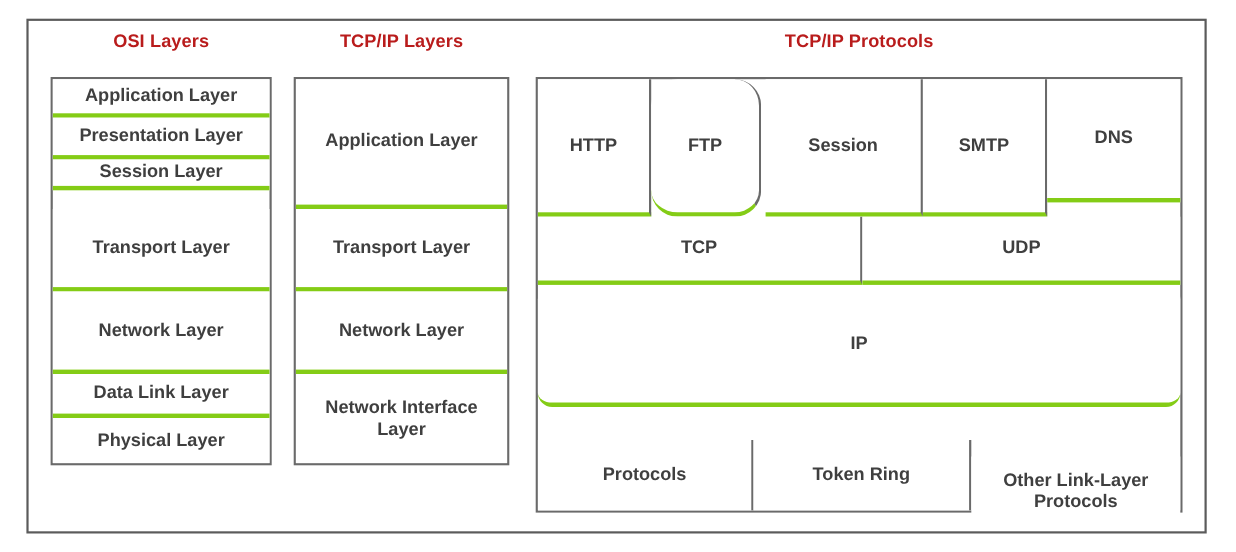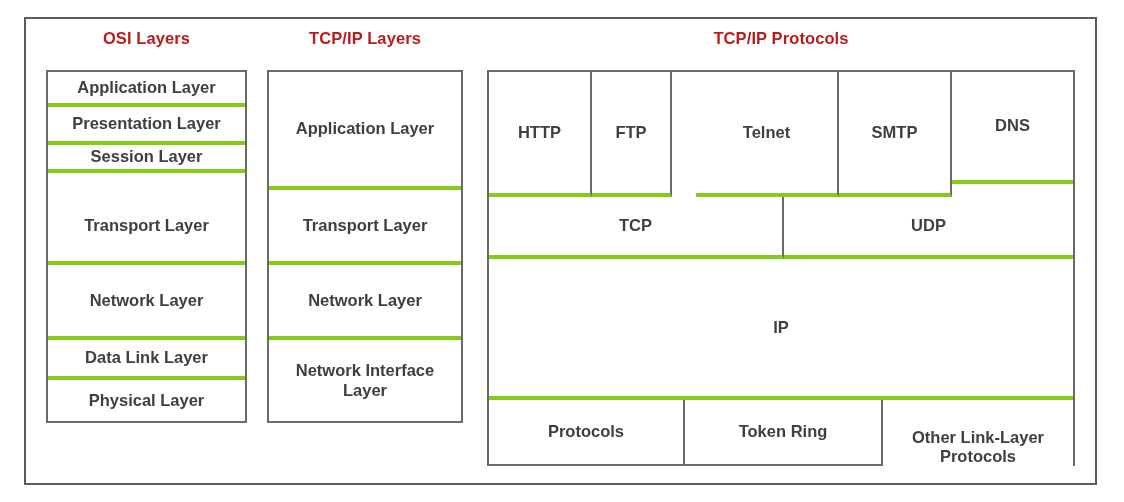--- a/index.html
+++ b/index.html
@@ -115,28 +115,28 @@
   <div id="col-tcpip" class="stack-col">
     <div class="cell tcp-cell brd-b" style="top:0px;   height:118px;">Application Layer</div>
     <div class="cell tcp-cell brd-b" style="top:118px; height:75px;">Transport Layer</div>
     <div class="cell tcp-cell brd-b" style="top:193px; height:75px;">Network Layer</div>
     <div class="cell tcp-cell two-line" style="top:268px; height:81px; padding:0 18px;">Network Interface Layer</div>
   </div>
 
   <div id="col-protocols" class="stack-col">
 
     <div class="cell proto-cell brd-b brd-r" style="left:0px;   top:0px; width:103px; height:125px;">HTTP</div>
-    <div class="cell proto-cell brd-b brd-r" style="left:103px; top:0px; width:80px; height:125px;">FTP</div>
-    <div class="cell proto-cell brd-b brd-r" style="left:207px; top:0px; width:143px; height:125px;">Telnet</div>
+    <div class="cell proto-cell brd-b brd-r" style="left:103px; top:0px; width:100px; height:125px;border-radius:24px;">FTP</div>
+    <div class="cell proto-cell brd-b brd-r" style="left:207px; top:0px; width:143px; height:125px;">Session</div>
     <div class="cell proto-cell brd-b brd-r" style="left:350px; top:0px; width:113px; height:125px;">SMTP</div>
     <div class="cell proto-cell brd-b" style="left:463px; top:0px; width:121px; height:112px;">DNS</div>
 
     <div class="cell proto-cell brd-b brd-r" style="left:0px;   top:125px; width:295px; height:62px;">TCP</div>
     <div class="cell proto-cell brd-b" style="left:295px; top:125px; width:289px; height:62px;">UDP</div>
 
-    <div class="cell proto-cell brd-b" style="left:0px; top:187px; width:584px; height:141px;">IP</div>
+    <div class="cell proto-cell brd-b" style="left:0px; top:187px; width:584px; height:111px;border-radius:13px;">IP</div>
 
     <div class="cell proto-cell brd-r" style="left:0px;   top:328px; width:196px; height:64px;">Protocols</div>
     <div class="cell proto-cell brd-r" style="left:196px; top:328px; width:198px; height:64px;">Token Ring</div>
     <div class="cell proto-cell two-line" style="left:394px; top:343px; width:190px; height:64px; padding:12px 14px;">Other Link-Layer Protocols</div>
   </div>
 
 </div>
 
 </body></html>

